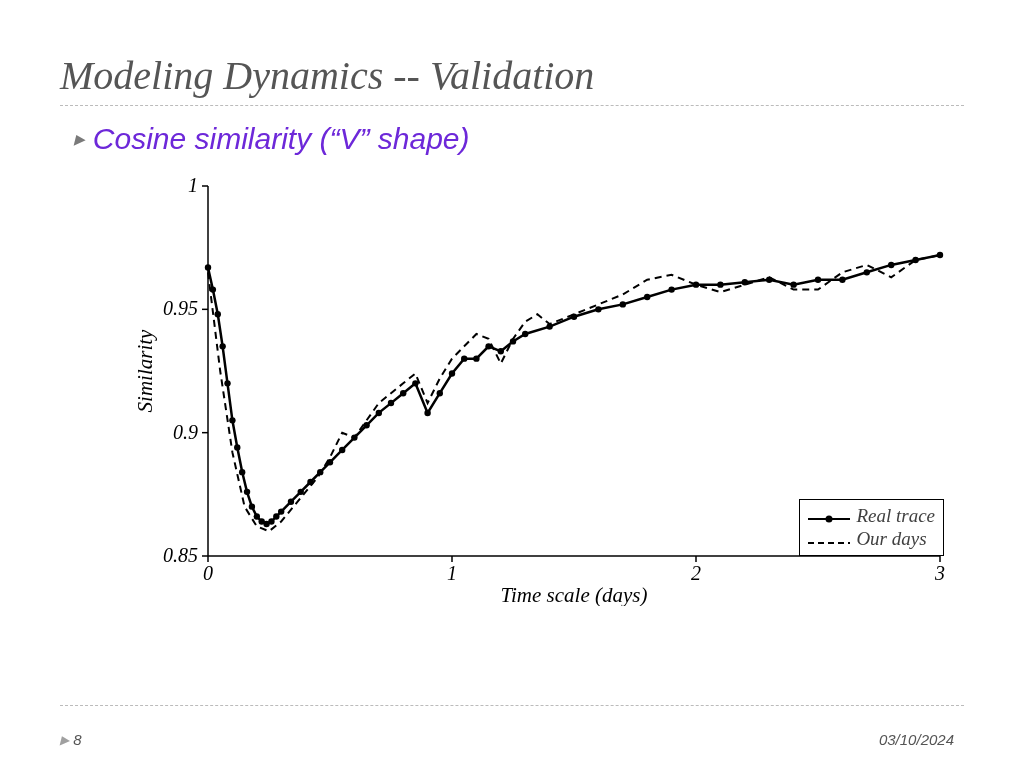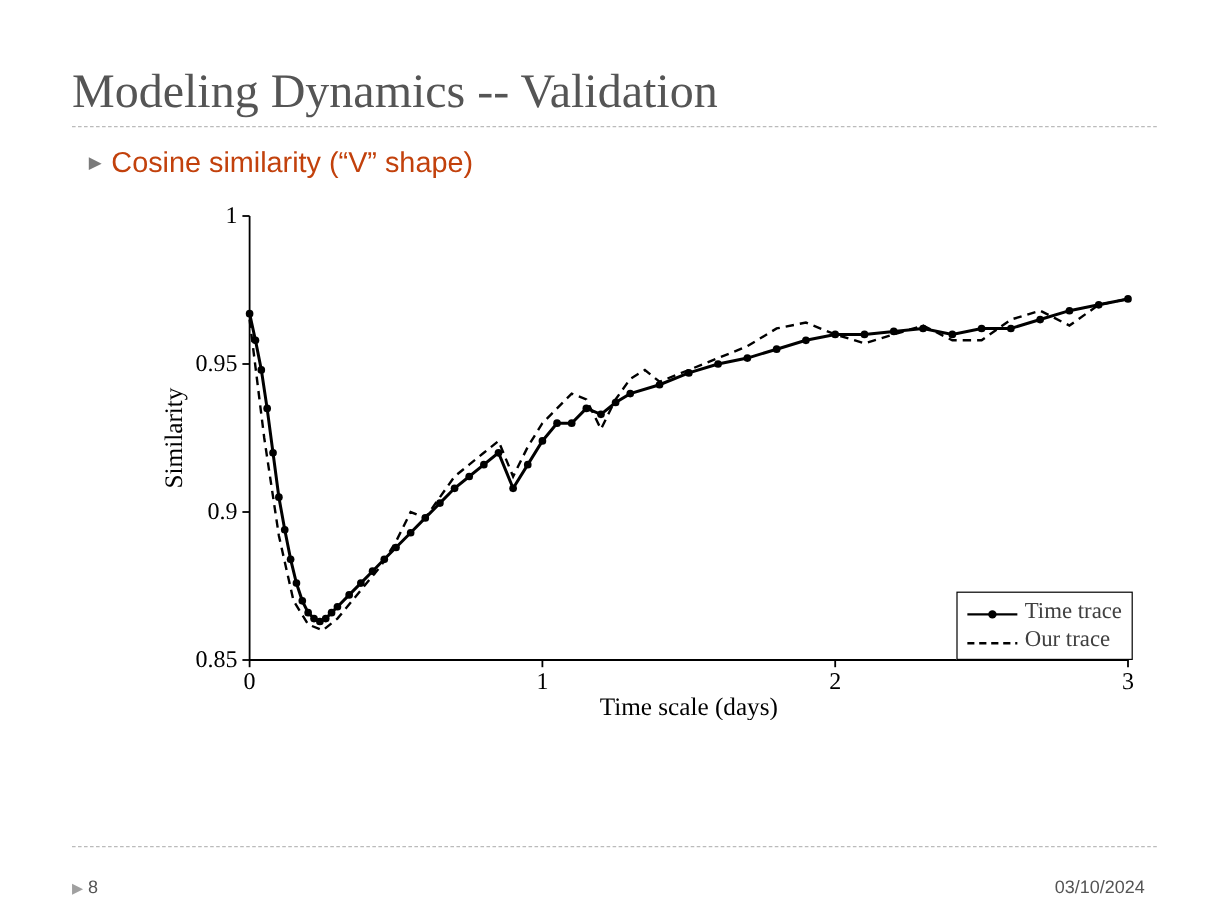--- a/index.html
+++ b/index.html
@@ -11,20 +11,21 @@
     font-family: Georgia, 'Times New Roman', serif;
     color: #404040;
     overflow: hidden;
   }
   .slide {
     position: relative;
     width: 1024px;
     height: 768px;
     box-sizing: border-box;
     padding: 52px 60px 40px 60px;
+    font-style: italic;
   }
   .title {
     font-size: 40px;
     font-weight: 400;
     color: #555;
     margin: 0 0 6px 0;
     font-family: Georgia, serif;
   }
   .hr-dashed {
     border: none;
@@ -37,22 +38,22 @@
     gap: 8px;
     margin-bottom: 20px;
     margin-left: 14px;
   }
   .bullet-icon {
     font-size: 14px;
     color: #7a7a7a;
   }
   .bullet-text {
     font-family: Arial, Helvetica, sans-serif;
-    font-size: 24px;
-    color: #c2410c;
+    font-size: 30px;
+    color: #6d28d9;
   }
   .chart-wrap {
     width: 820px;
     height: 430px;
     margin: 18px 0 0 70px;
     position: relative;
   }
   svg.chart {
     width: 100%;
     height: 100%;
@@ -203,29 +204,29 @@
     </svg>
 
     <div class="legend-box">
       <div class="legend-row">
         <span class="legend-swatch">
           <svg width="42" height="14">
               <line x1="0" y1="7" x2="42" y2="7" stroke="#000" stroke-width="2"></line>
               <circle cx="21" cy="7" r="3.5" fill="#000"></circle>
             </svg>
         </span>
-        <span>Time trace</span>
+        <span>Real trace</span>
       </div>
       <div class="legend-row">
         <span class="legend-swatch">
           <svg width="42" height="14">
               <line x1="0" y1="7" x2="42" y2="7" stroke="#000" stroke-width="2" stroke-dasharray="6 4"></line>
             </svg>
         </span>
-        <span>Our trace</span>
+        <span>Our days</span>
       </div>
     </div>
   </div>
 
   <hr class="footer-hr">
   <div class="footer">
     <span class="slide-num">
       <span class="tri">▶</span>
       <span>8</span>
     </span>

